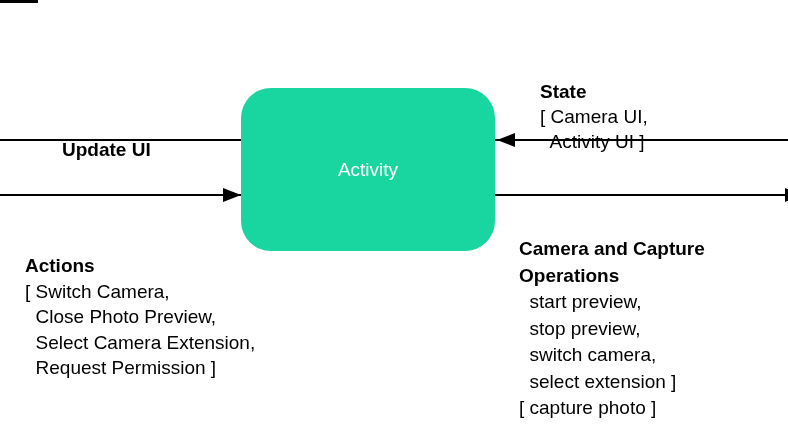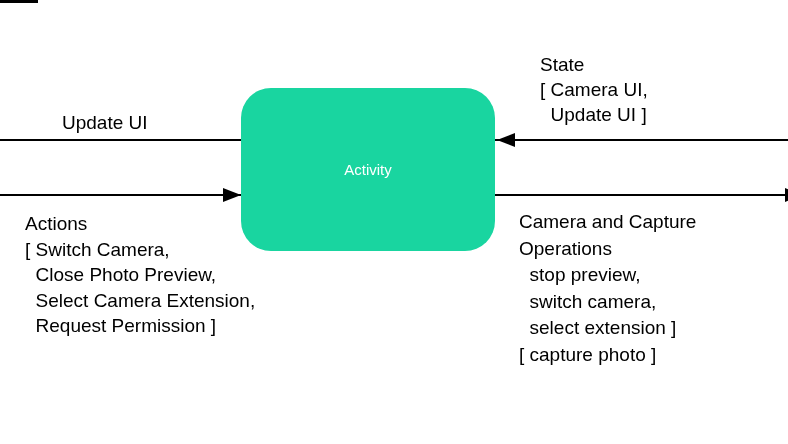--- a/index.html
+++ b/index.html
@@ -40,21 +40,21 @@
     width: 254px; height: 163px;
     background: #19D5A0;
     border-radius: 30px;
     display: flex;
     align-items: center;
     justify-content: center;
     z-index: 2;
   }
   .node-label {
     color: #ffffff;
-    font-size: 15px;
+    font-size: 19px;
   }
   
   .arrowhead {
     position: absolute;
     width: 0; height: 0;
     z-index: 3;
   }
   .arrow-right { 
     border-top: 7px solid transparent;
     border-bottom: 7px solid transparent;
@@ -68,25 +68,25 @@
   .arrowhead-actions { left: 223px; top: 188px; }
   .arrowhead-state  { left: 497px; top: 133px; }
   .arrowhead-ops-edge { left: 785px; top: 188px; } 
   
   .tblock {
     position: absolute;
     font-size: 19px;
     color: #000000;
     z-index: 1;
   }
-  .tblock .title { font-weight: 400; }
+  .tblock .title { font-weight: 700; margin-top: 27px; }
   .tblock .tline { white-space: pre; }
   .block-update-ui { left: 62px; top: 110px; line-height: 25px; }
   .block-state { left: 540px; top: 52px; line-height: 25px; }
-  .block-actions { left: 25px; top: 211px; line-height: 25.5px; }
+  .block-actions { left: 25px; top: 226px; line-height: 25.5px; }
   .block-ops { left: 519px; top: 209px; line-height: 26.5px; }
   .block-ops .title { width: 218px; white-space: normal; }
 </style>
 </head>
 <body>
 
 <div class="canvas">
 
   <div class="topbar-fragment"></div>
 
@@ -101,32 +101,33 @@
   <div class="arrowhead arrow-left arrowhead-state"></div>
   <div class="arrowhead arrow-right arrowhead-ops-edge"></div>
 
   <div class="tblock block-update-ui">
     <div class="title">Update UI</div>
   </div>
 
   <div class="tblock block-state">
     <div class="title">State</div>
     <div class="tline">[ Camera UI,</div>
-    <div class="tline">  Update UI ]</div>
+    <div class="tline">  Activity UI ]</div>
   </div>
 
   <div class="tblock block-actions">
     <div class="title">Actions</div>
     <div class="tline">[ Switch Camera,</div>
     <div class="tline">  Close Photo Preview,</div>
     <div class="tline">  Select Camera Extension,</div>
     <div class="tline">  Request Permission ]</div>
   </div>
 
   <div class="tblock block-ops">
     <div class="title">Camera and Capture Operations</div>
+    <div class="tline">  start preview,</div>
     <div class="tline">  stop preview,</div>
     <div class="tline">  switch camera,</div>
     <div class="tline">  select extension ]</div>
     <div class="tline">[ capture photo ]</div>
   </div>
 
 </div>
 
 </body></html>

